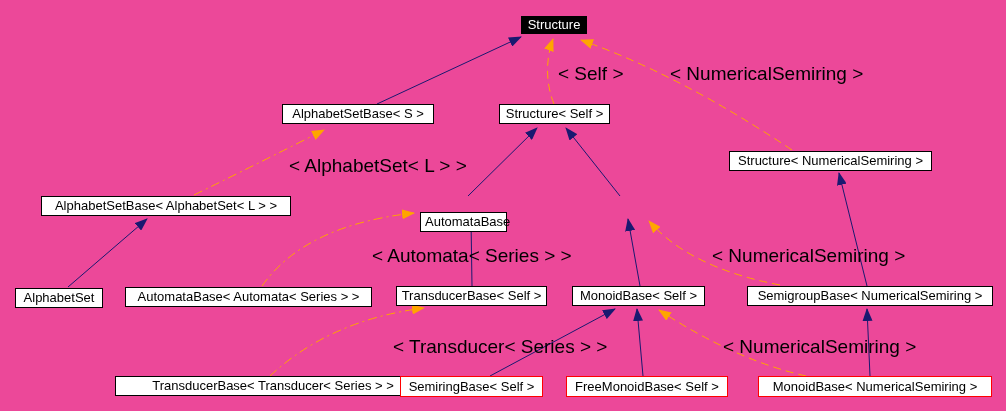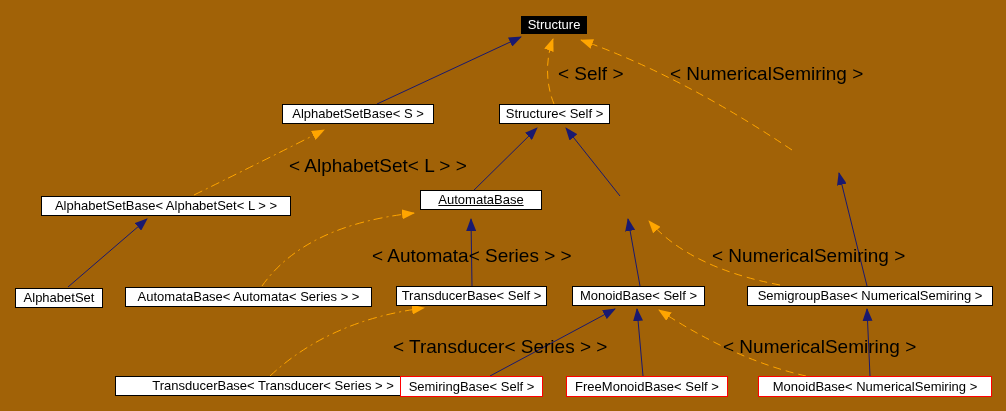--- a/index.html
+++ b/index.html
@@ -1,20 +1,20 @@
 <!DOCTYPE html>
 <html><head>
 <meta charset="utf-8">
 <style>
   html, body { margin: 0; padding: 0; background: #ffffff; }
   .canvas {
     position: relative;
     width: 1006px;
     height: 411px;
-    background: #a16207;
+    background: #ec4899;
     font-family: "Liberation Sans", sans-serif;
     overflow: hidden;
   }
   .edge-layer {
     position: absolute;
     left: 0; top: 0;
     width: 1006px; height: 411px;
   }
   .node {
     position: absolute;
@@ -86,24 +86,25 @@
     <path class="tpl" d="M780,285 Q690,268 649,221" marker-end="url(#arrow-orange)"></path>
     <path class="tpl" d="M806,376 Q735,360 659,310" marker-end="url(#arrow-orange)"></path>
   </svg>
 
   <div class="node root" style="left:521px; top:16px; width:66px;">Structure</div>
 
   <div class="node" style="left:282px; top:104px; width:152px;">AlphabetSetBase&lt; S &gt;</div>
 
   <div class="node" style="left:499px; top:104px; width:111px;">Structure&lt; Self &gt;</div>
 
+  <div class="node" style="left:729px; top:151px; width:203px;">Structure&lt; NumericalSemiring &gt;</div>
 
   <div class="node" style="left:41px; top:196px; width:250px;">AlphabetSetBase&lt; AlphabetSet&lt; L &gt; &gt;</div>
 
-  <div class="node" style="left:420px; top:190px; width:122px;text-decoration:underline;">AutomataBase</div>
+  <div class="node" style="left:420px; top:212px; width:87px;">AutomataBase</div>
 
 
   <div class="node" style="left:15px; top:288px; width:88px;">AlphabetSet</div>
 
   <div class="node" style="left:125px; top:287px; width:247px;">AutomataBase&lt; Automata&lt; Series &gt; &gt;</div>
 
   <div class="node" style="left:396px; top:286px; width:151px;">TransducerBase&lt; Self &gt;</div>
 
   <div class="node" style="left:572px; top:286px; width:133px;">MonoidBase&lt; Self &gt;</div>
 

